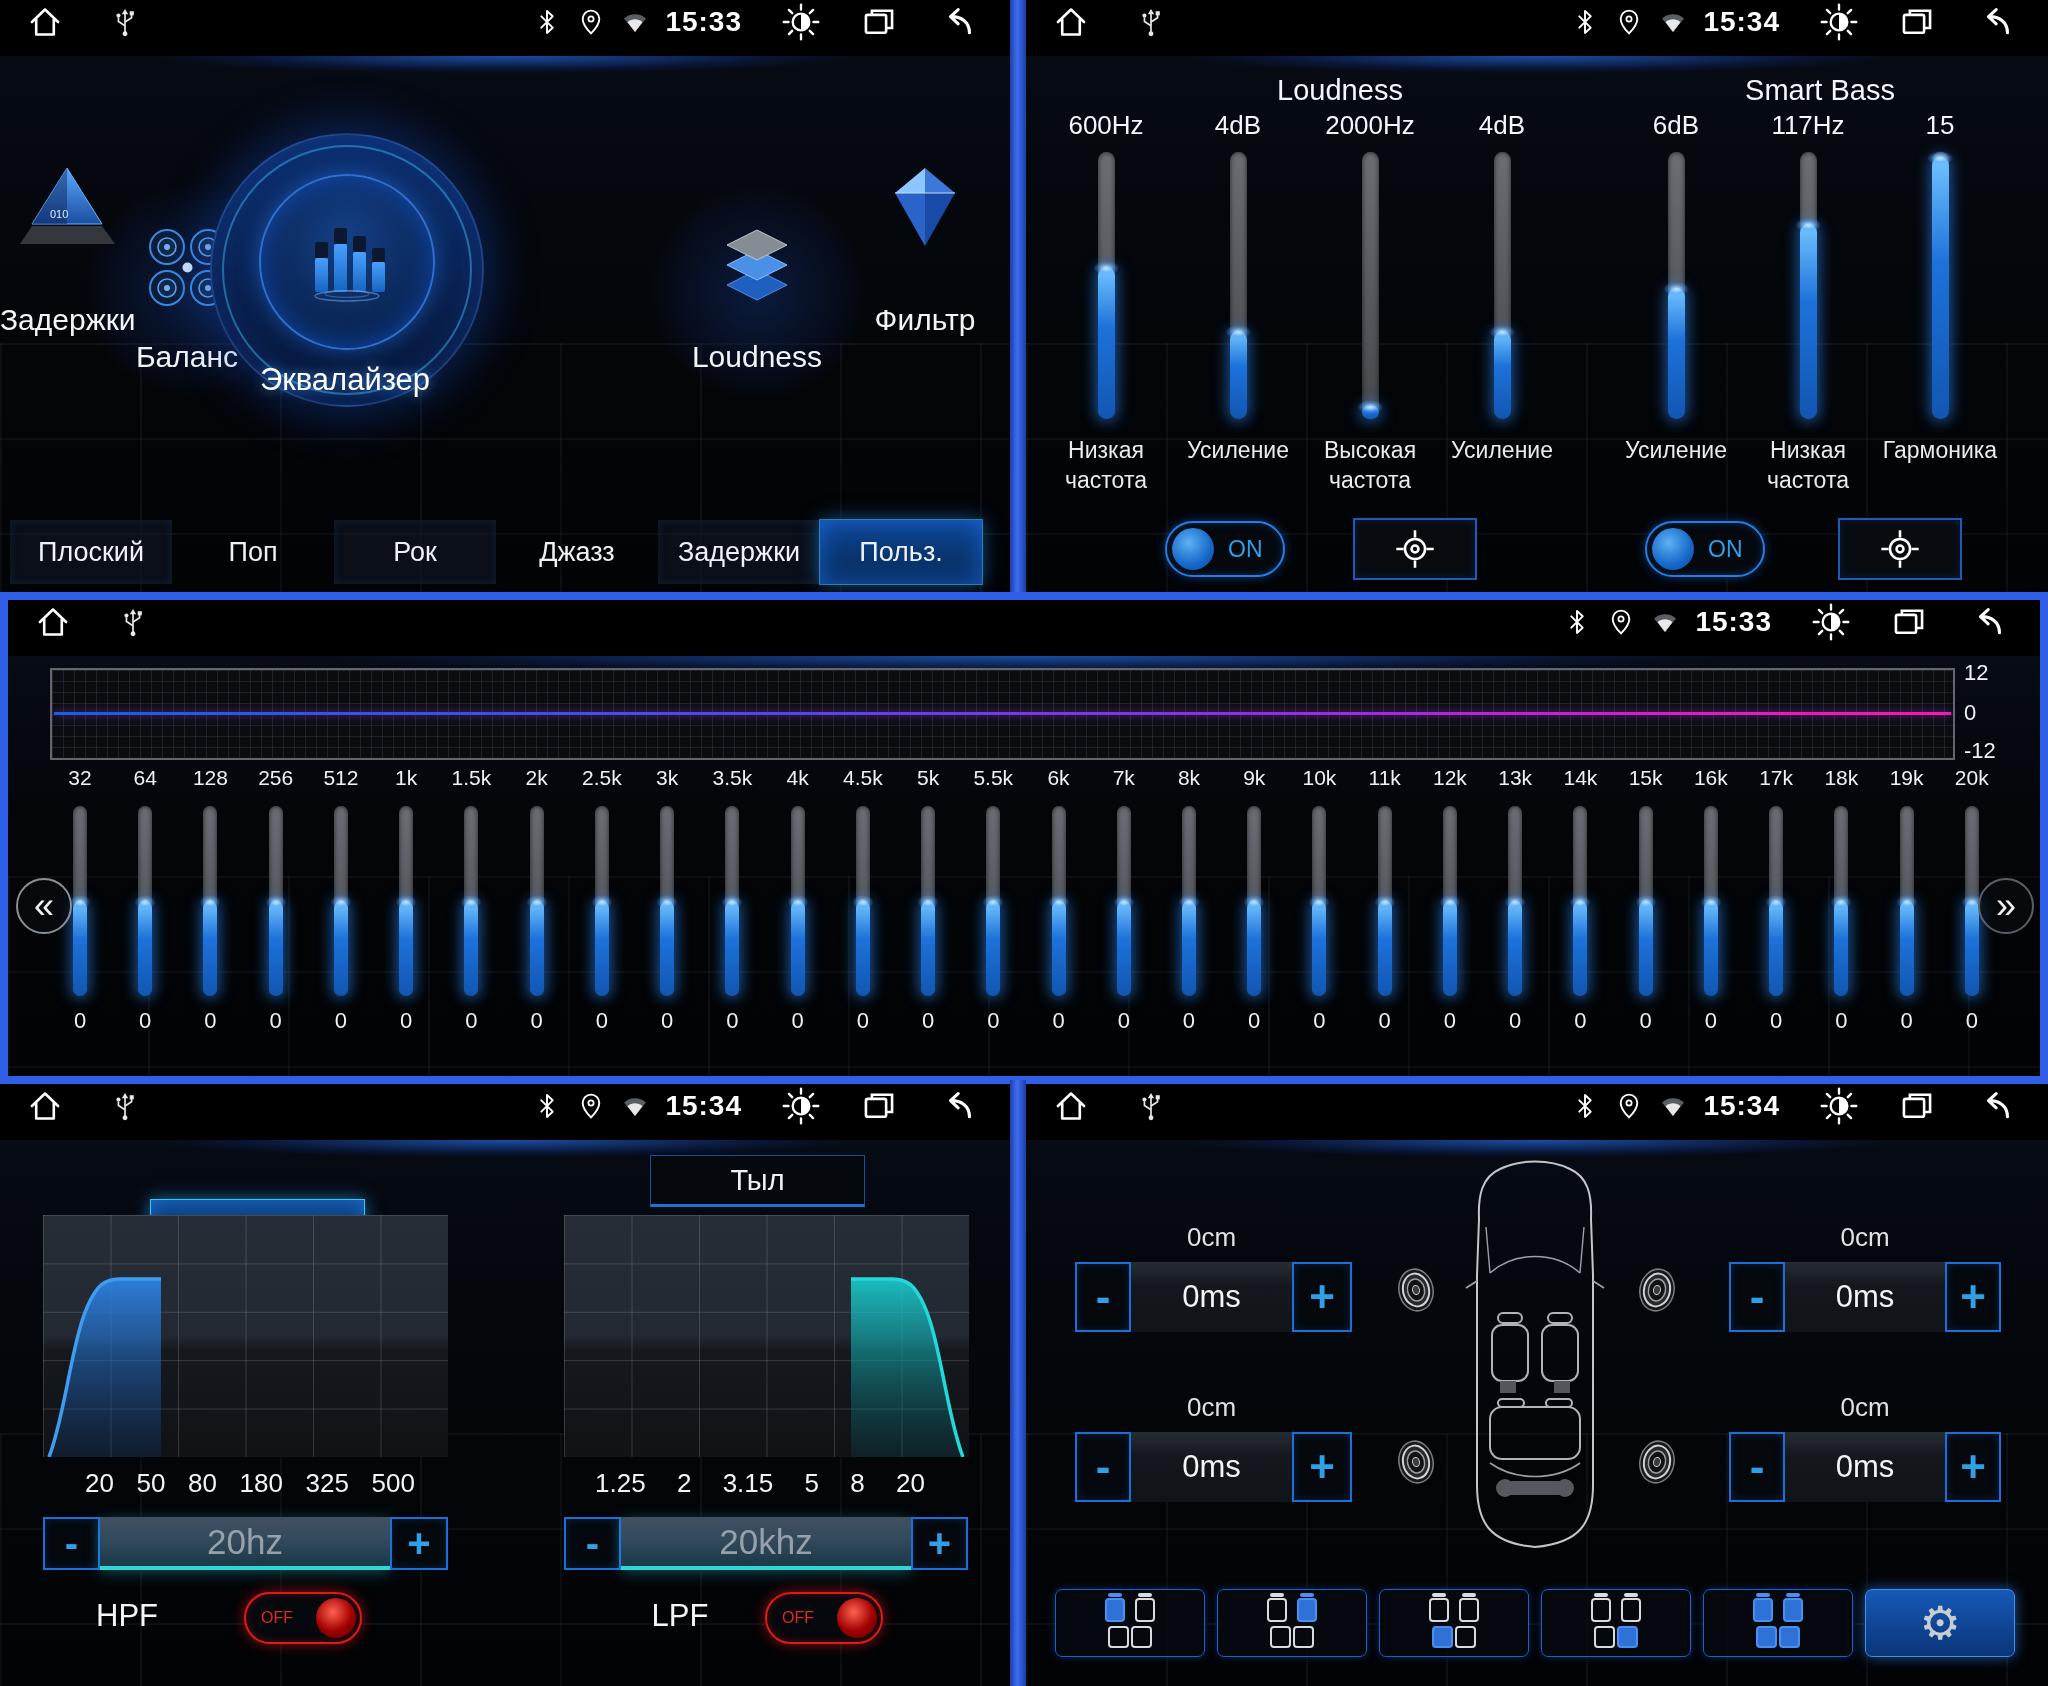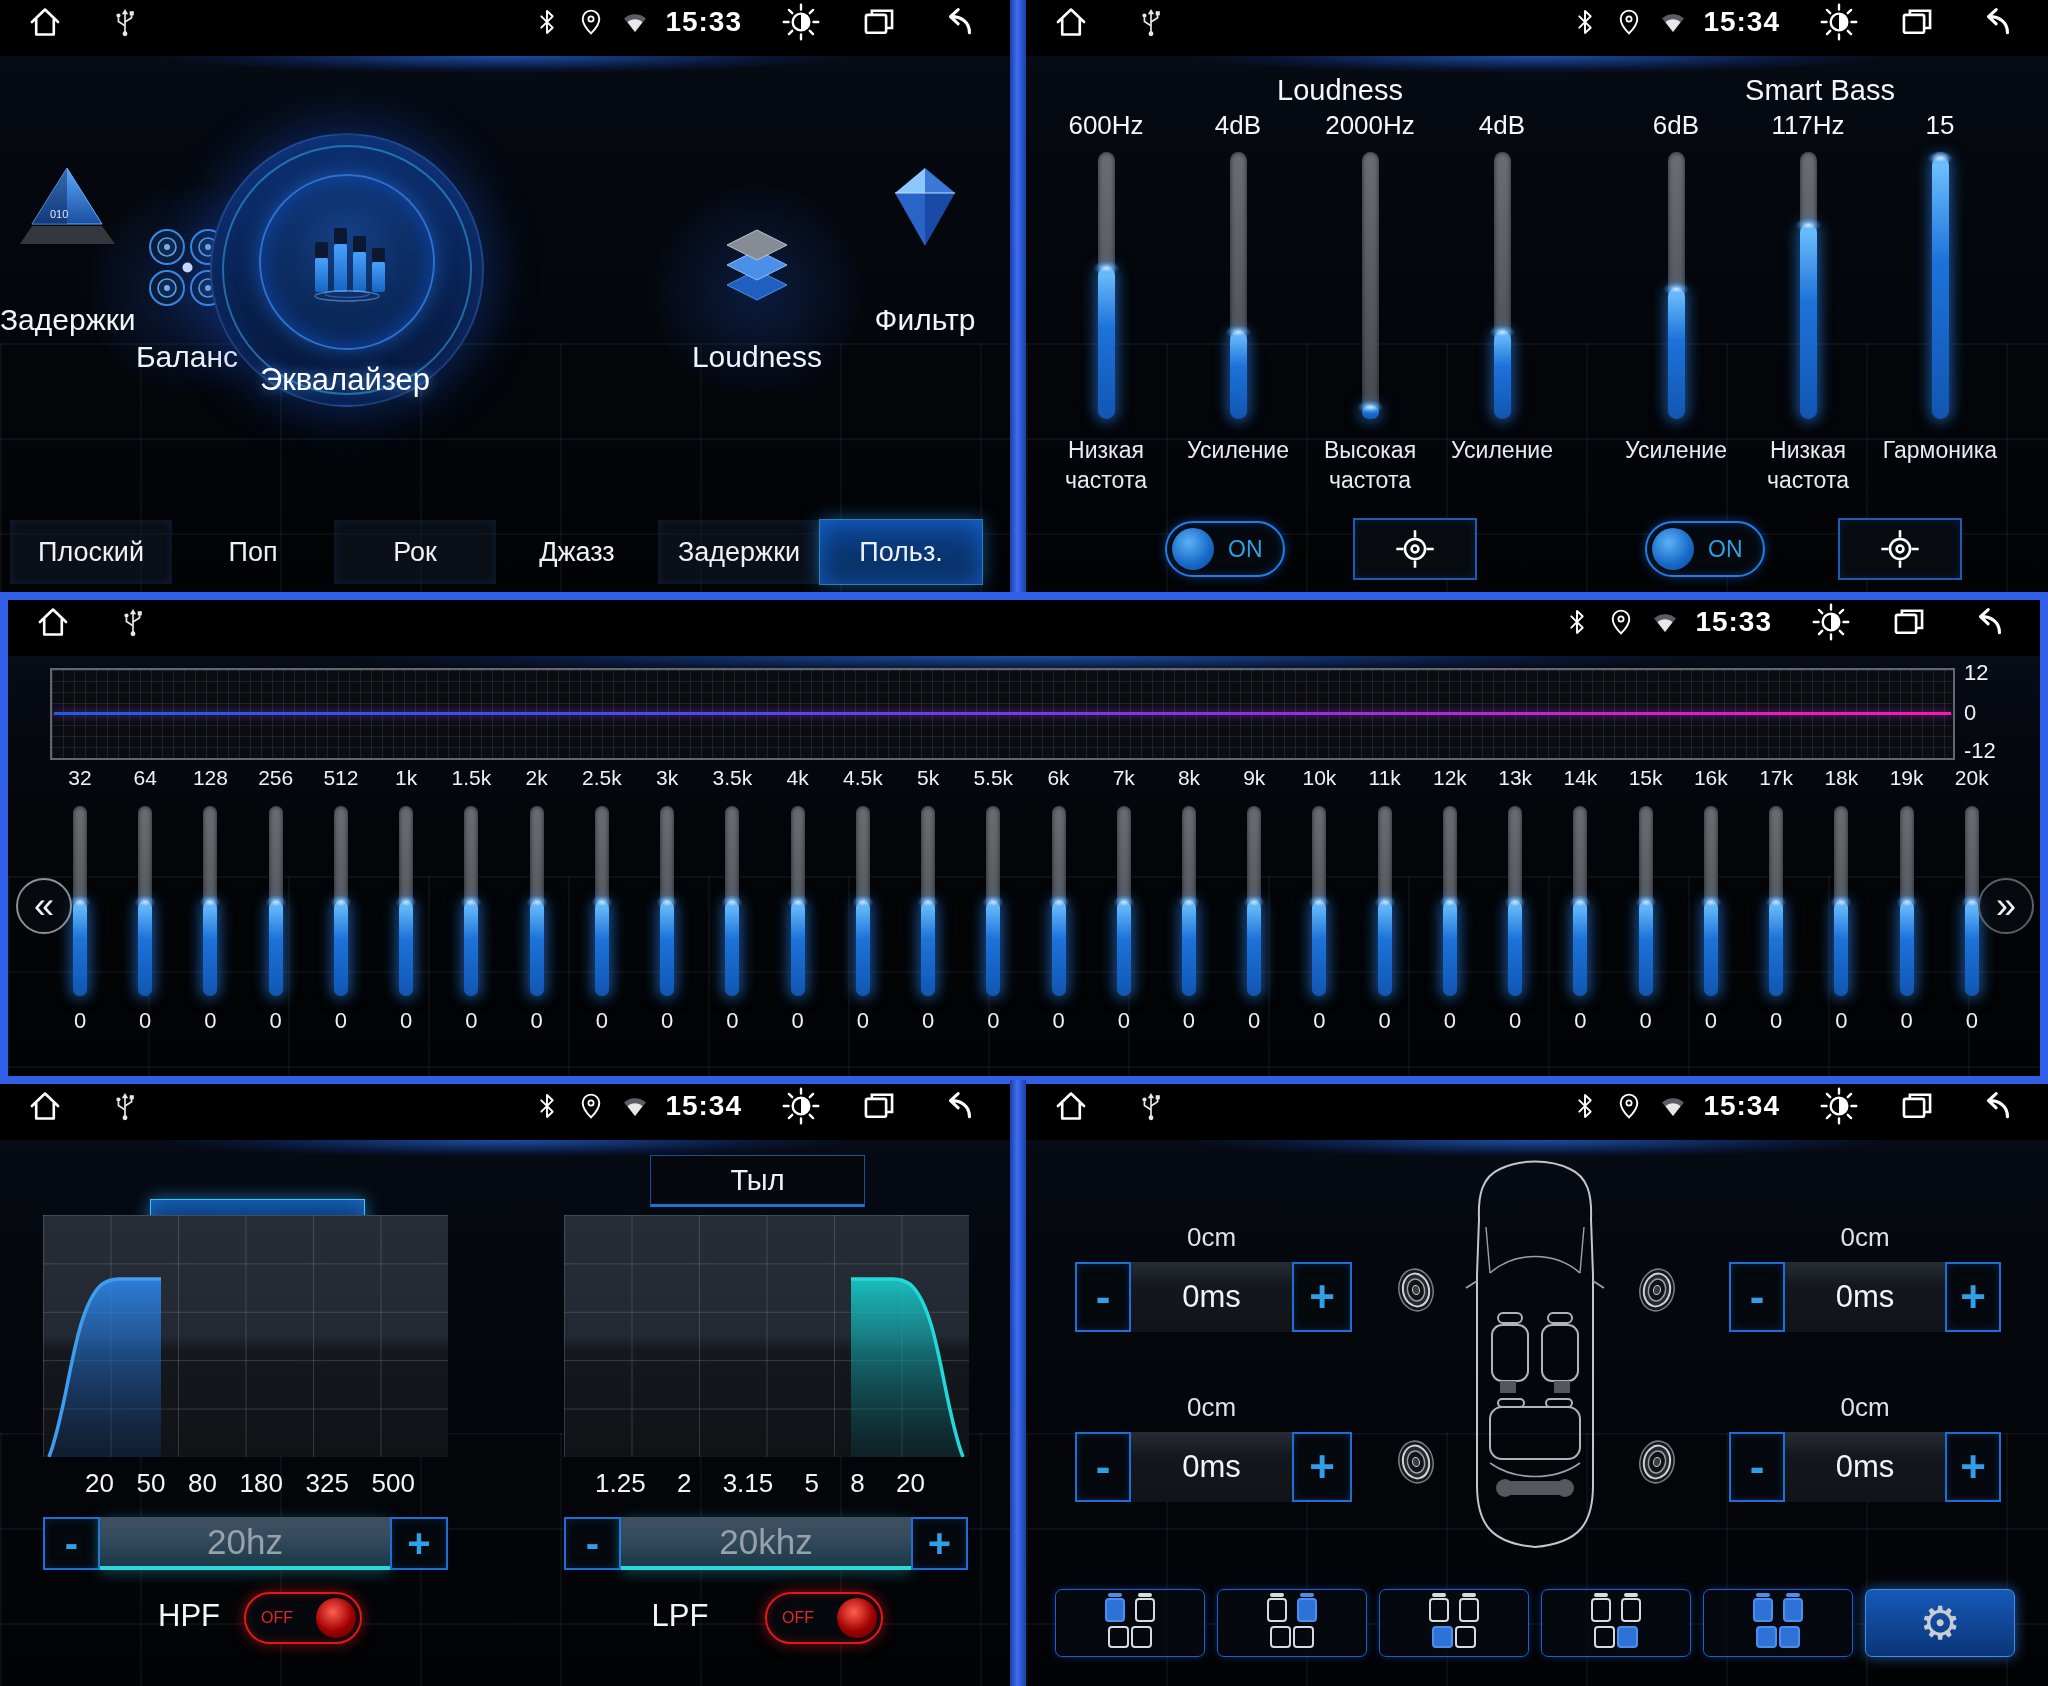--- a/index.html
+++ b/index.html
@@ -838,21 +838,21 @@
     </div>
 
   <div class="fpm" style="left:43px;top:433px">-</div>
   <div class="fbar" style="left:100px;top:433px">20hz</div>
   <div class="fpm" style="left:390px;top:433px;width:58px">+</div>
 
   <div class="fpm" style="left:564px;top:433px">-</div>
   <div class="fbar" style="left:621px;top:433px">20khz</div>
   <div class="fpm" style="left:911px;top:433px">+</div>
 
-  <div class="fname" style="left:110px;top:514px;width:110px;text-align:right">HPF</div>
+  <div class="fname" style="left:96px;top:514px;width:110px;text-align:left">HPF</div>
   <div class="tog red" style="position:absolute;left:244px;top:508px">
     <div class="t-lab">OFF</div>
     <div class="knob"></div>
   </div>
   <div class="fname" style="left:625px;top:514px;width:110px;text-align:center">LPF</div>
   <div class="tog red" style="position:absolute;left:765px;top:508px">
     <div class="t-lab">OFF</div>
     <div class="knob"></div>
   </div>
 </section>

